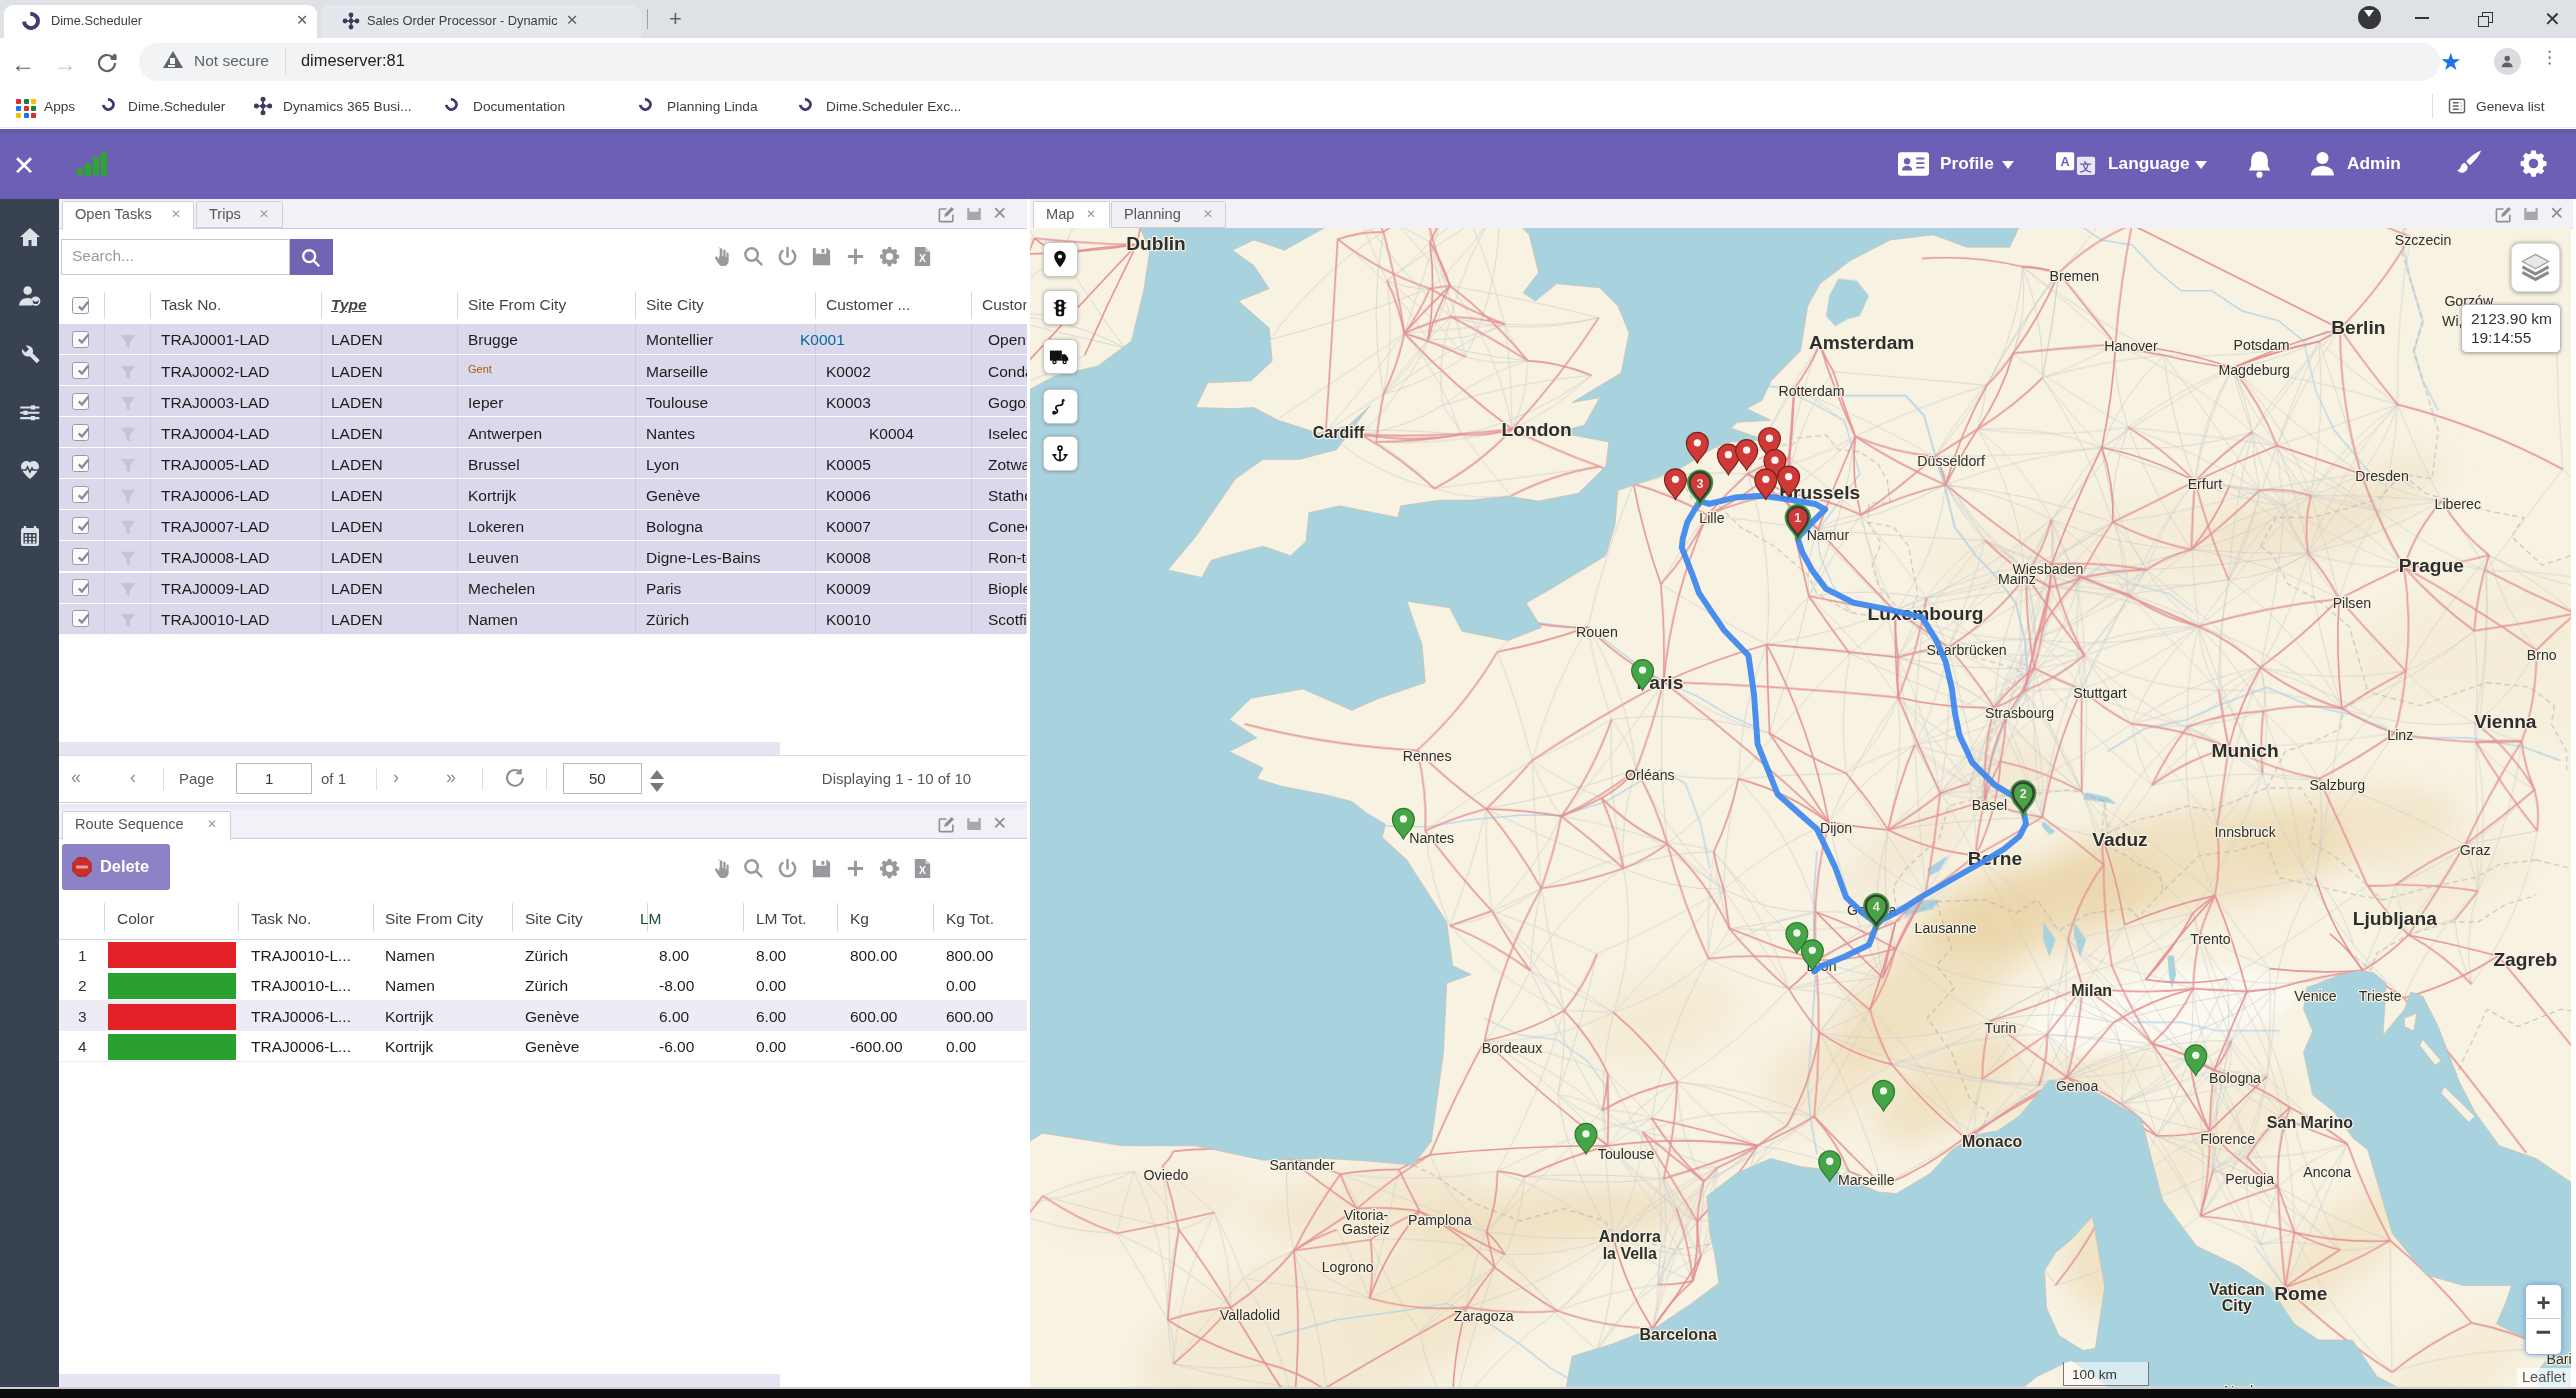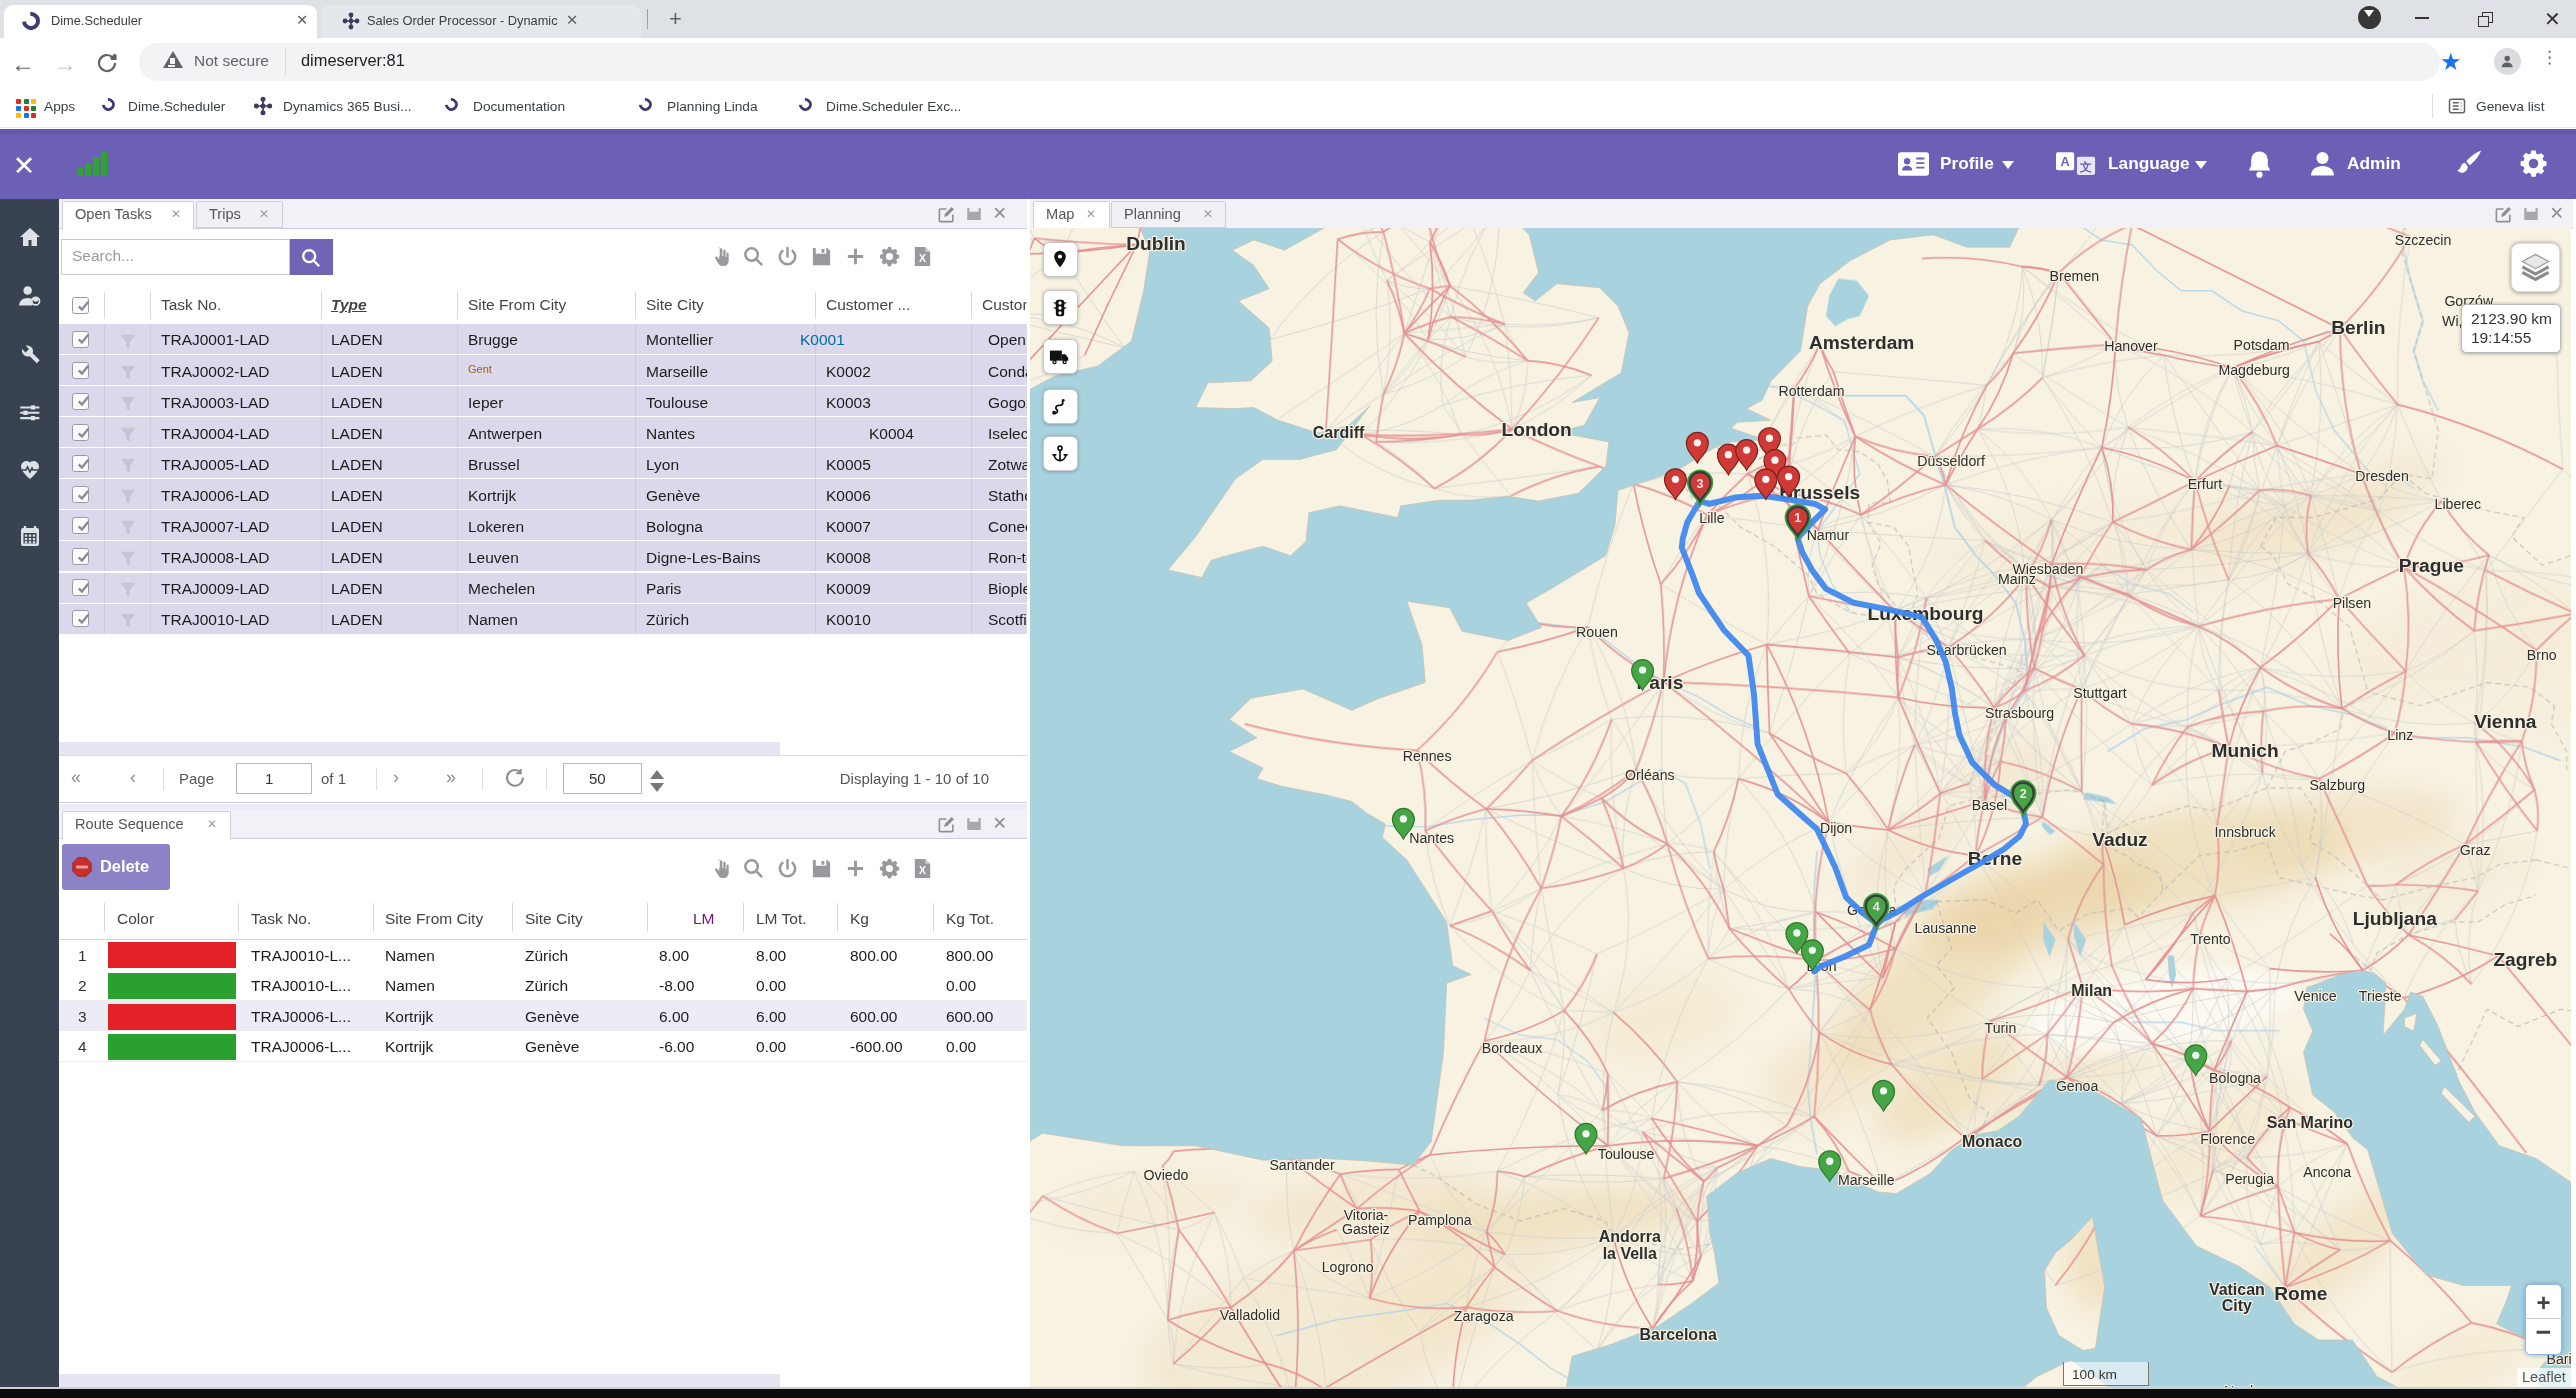--- a/index.html
+++ b/index.html
@@ -502,21 +502,21 @@
     <svg width="21" height="21" viewBox="0 0 24 24" fill="none" stroke="#8c8c92" stroke-width="2.4">
       <path d="M19 5a9 9 0 1 0 2.5 6"></path>
       <path d="M19 1v5h-5" fill="none"></path>
     </svg>
   </div>
 <div class="ab" style="left:546px;top:768px;width:0.9px;height:22px;background:#ddd"></div>
 <div class="ab" style="left:563px;top:763px;width:79px;height:31px;border:0.9px solid #b9b9b9;background:#fff"></div>
 <div class="ab" style="left:589px;top:770px;font-size:15px;color:#333">50</div>
 <div class="ab" style="left:650px;top:770px;width:0;height:0;border-left:7.3px solid transparent;border-right:7.3px solid transparent;border-bottom:9px solid #77777c"></div>
 <div class="ab" style="left:650px;top:783px;width:0;height:0;border-left:7.3px solid transparent;border-right:7.3px solid transparent;border-top:9px solid #77777c"></div>
-<div class="ab" style="left:804px;top:770px;width:185px;font-size:15px;color:#555;text-align:right">Displaying 1 - 10 of 10</div>
+<div class="ab" style="left:804px;top:770px;width:185px;font-size:15px;color:#555;text-align:center">Displaying 1 - 10 of 10</div>
 <div class="ab" style="left:59px;top:804px;width:968px;height:5.5px;background:#eceaf4"></div>
 <div class="ab" style="left:59px;top:809px;width:968px;height:30px;background:#f3f1f8;border-bottom:0.9px solid #cfcbe2"></div>
 <div class="ab" style="left:62px;top:811px;width:169px;height:29px;background:#fff;border:0.9px solid #cfcdd9;border-bottom:0.9px solid #fff;border-radius:1.8px 1.8px 0 0"></div>
 <div class="ab" style="left:75px;top:816px;font-size:14.6px;color:#555">Route Sequence</div>
 <div class="ab" style="left:207px;top:817px;font-size:12px;color:#9a9a9a">✕</div>
 <div class="ic" style="left:937px;top:815px">
     <svg width="19" height="19" viewBox="0 0 24 24" fill="none" stroke="#8f8f8f" stroke-width="2">
       <path d="M20 12v8a1 1 0 0 1-1 1H4a1 1 0 0 1-1-1V6a1 1 0 0 1 1-1h8"></path>
       <path d="M9 15l1-4 8.5-8.5 3 3L13 14z" fill="#8f8f8f" stroke="none"></path>
     </svg>
@@ -581,21 +581,21 @@
 <div class="ab" style="left:59px;top:897px;width:968px;height:43px;background:#fff;border-bottom:0.9px solid #d5d5d5"></div>
 <div class="ab" style="left:104px;top:903px;width:0.9px;height:29px;background:#d8d8d8"></div>
 <div class="ab" style="left:117px;top:910px;font-size:15.5px;color:#444">Color</div>
 <div class="ab" style="left:238px;top:903px;width:0.9px;height:29px;background:#d8d8d8"></div>
 <div class="ab" style="left:251px;top:910px;font-size:15.5px;color:#444">Task No.</div>
 <div class="ab" style="left:373px;top:903px;width:0.9px;height:29px;background:#d8d8d8"></div>
 <div class="ab" style="left:385px;top:910px;font-size:15.5px;color:#444">Site From City</div>
 <div class="ab" style="left:512px;top:903px;width:0.9px;height:29px;background:#d8d8d8"></div>
 <div class="ab" style="left:525px;top:910px;font-size:15.5px;color:#444">Site City</div>
 <div class="ab" style="left:647px;top:903px;width:0.9px;height:29px;background:#d8d8d8"></div>
-<div class="ab" style="left:693px;top:910px;font-size:15.5px;color:#701a75">LM</div>
+<div class="ab" style="left:640px;top:910px;font-size:15.5px;color:#14532d">LM</div>
 <div class="ab" style="left:743px;top:903px;width:0.9px;height:29px;background:#d8d8d8"></div>
 <div class="ab" style="left:756px;top:910px;font-size:15.5px;color:#444">LM Tot.</div>
 <div class="ab" style="left:837px;top:903px;width:0.9px;height:29px;background:#d8d8d8"></div>
 <div class="ab" style="left:850px;top:910px;font-size:15.5px;color:#444">Kg</div>
 <div class="ab" style="left:933px;top:903px;width:0.9px;height:29px;background:#d8d8d8"></div>
 <div class="ab" style="left:946px;top:910px;font-size:15.5px;color:#444">Kg Tot.</div>
 <div class="ab" style="left:59px;top:940px;width:968px;height:31px;background:#fff;border-bottom:0.9px solid #ededed"></div>
 <div class="ab" style="left:78px;top:947px;font-size:15.5px;color:#333">1</div>
 <div class="ab" style="left:108px;top:942px;width:128px;height:25.6px;background:#e32227"></div>
 <div class="ab" style="left:251px;top:947px;font-size:15.5px;color:#1c1c1c;white-space:nowrap">TRAJ0010-L...</div>

